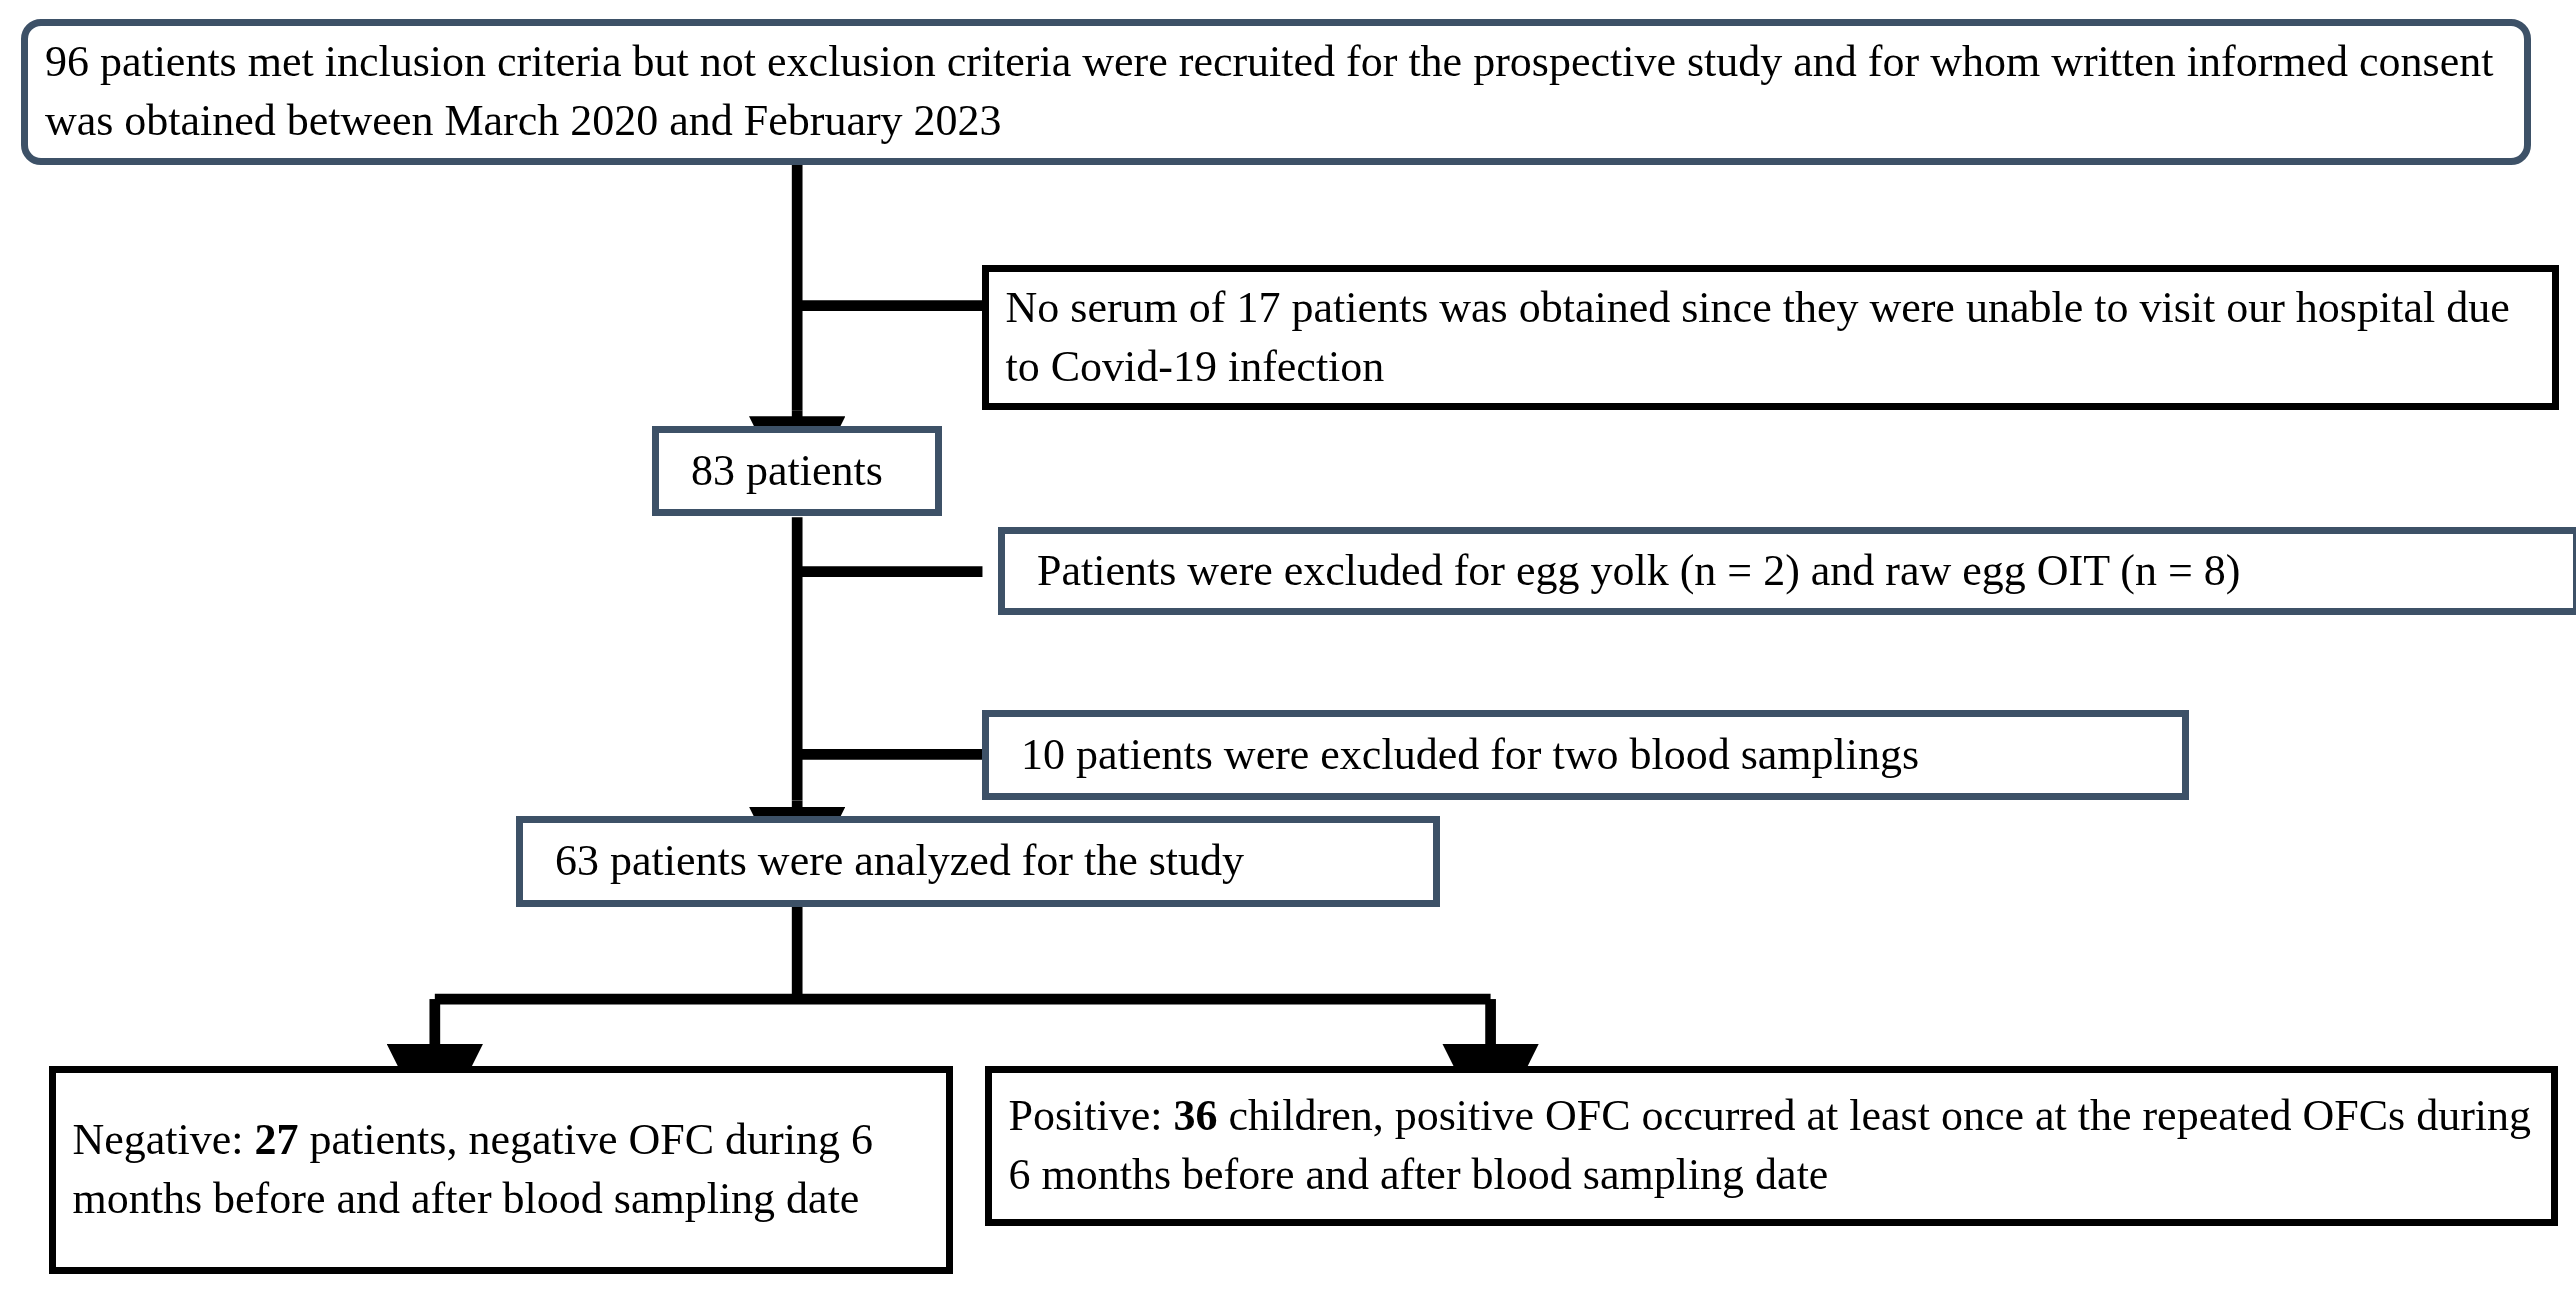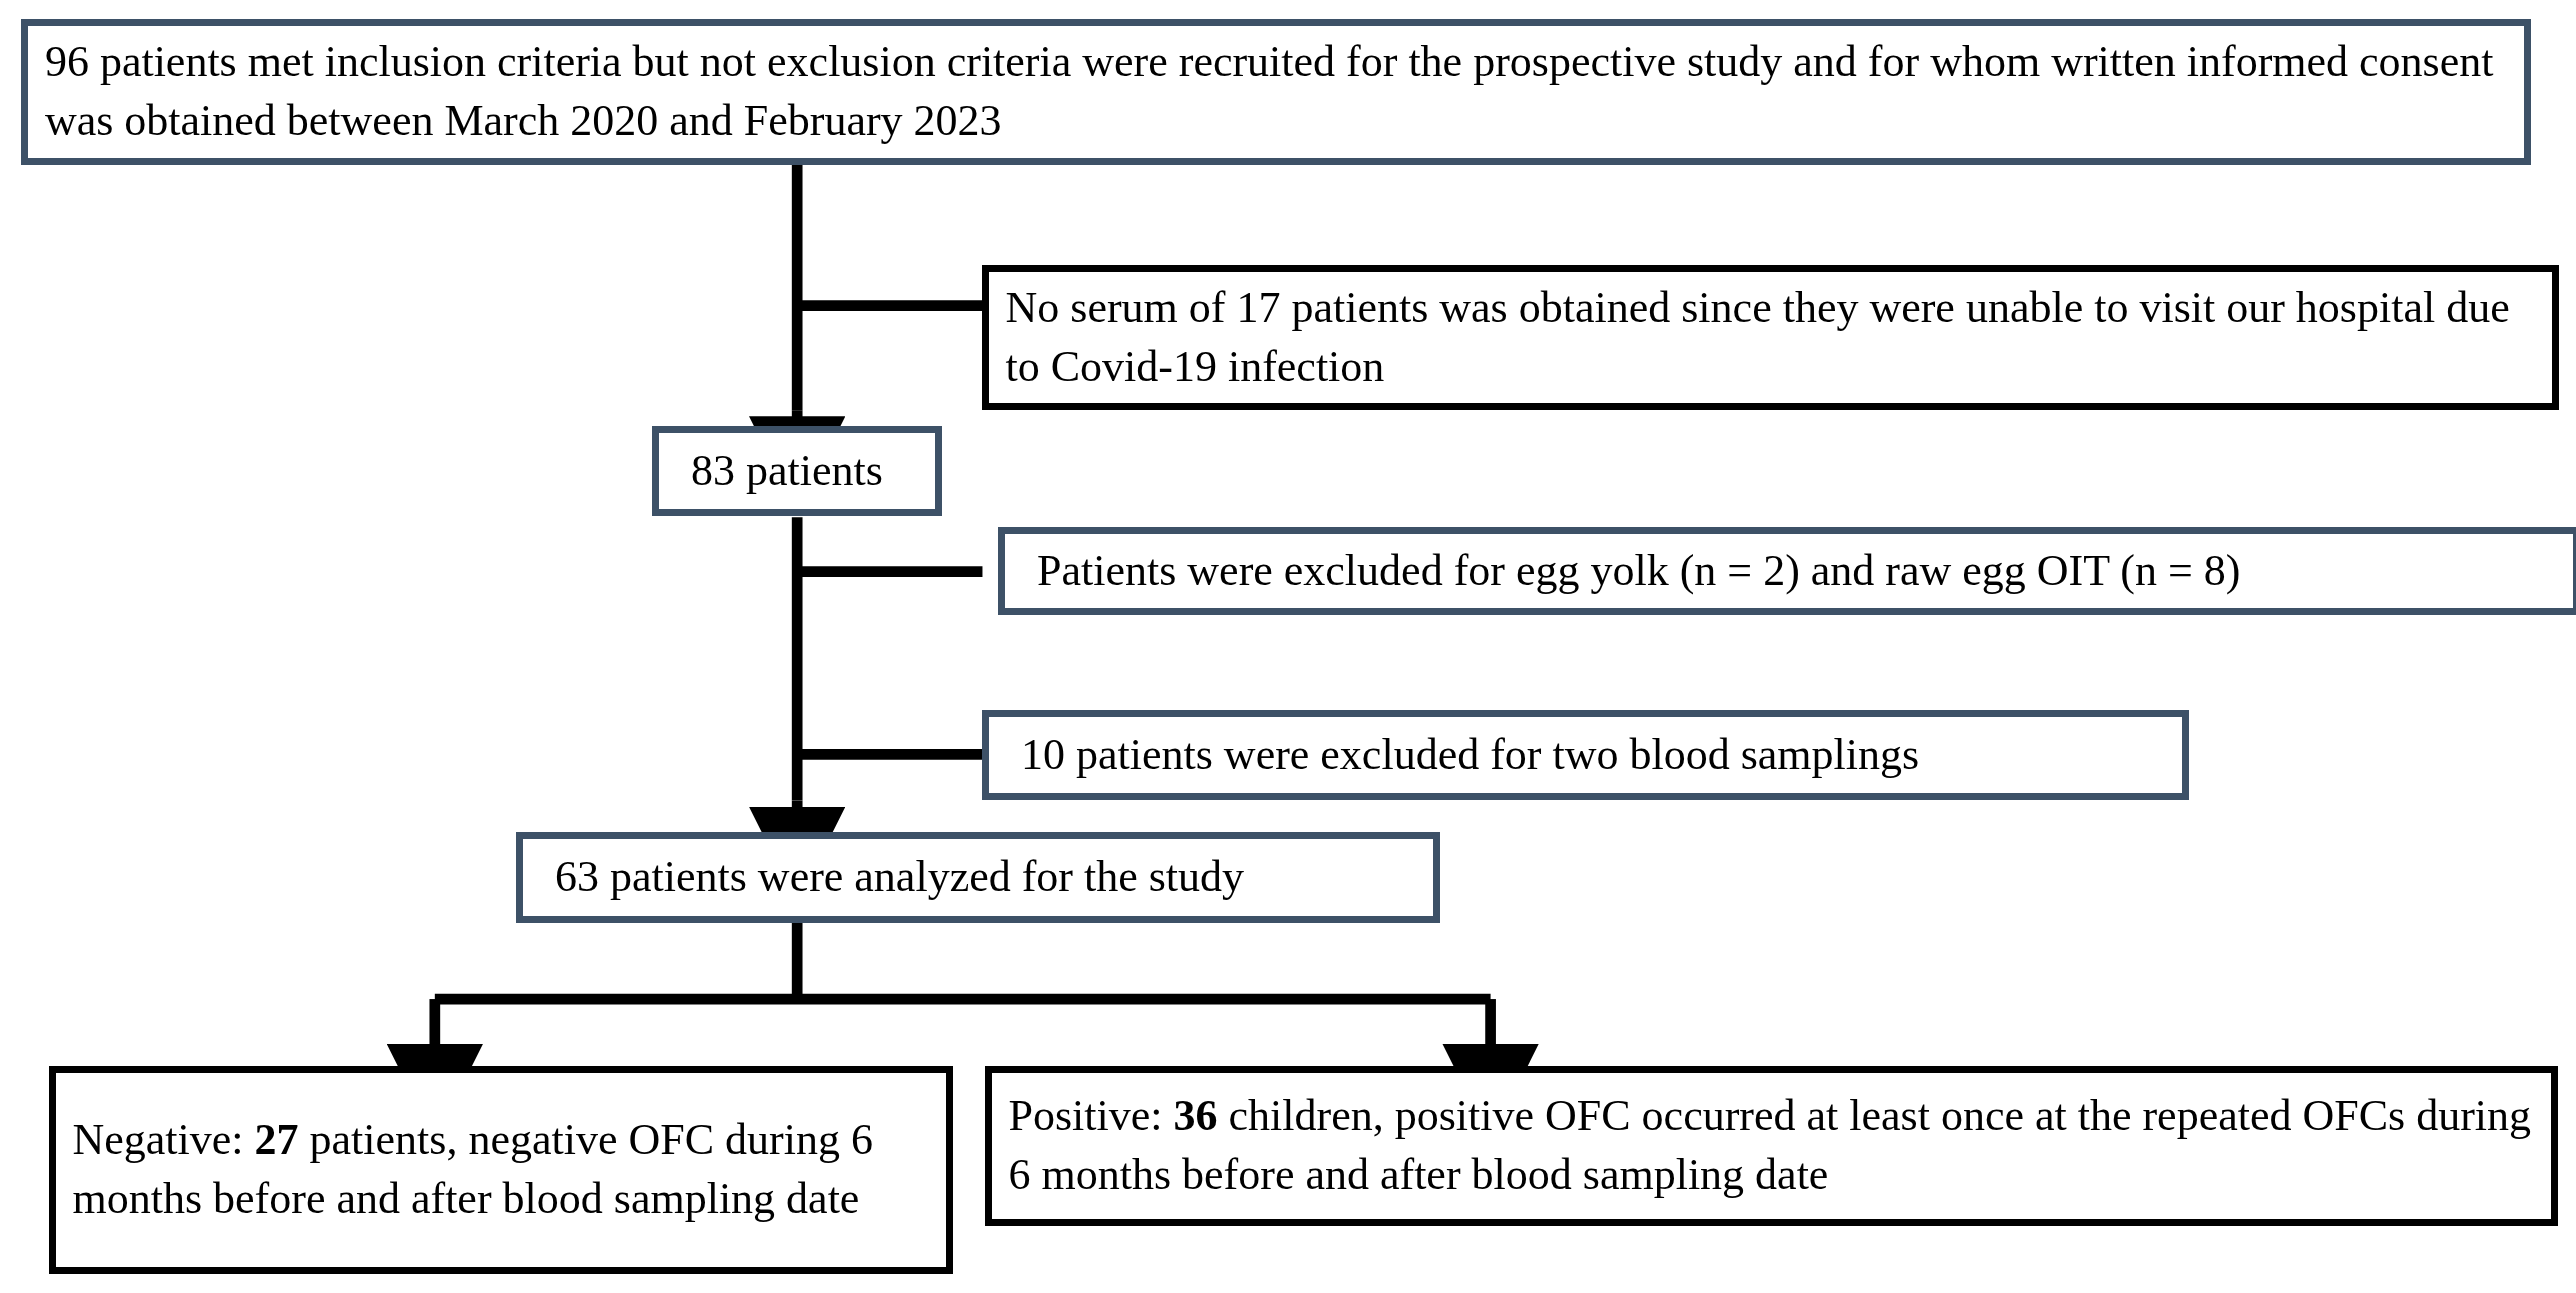--- a/index.html
+++ b/index.html
@@ -45,26 +45,26 @@
     border: 7.4px solid #3d5167;
   }
   .black-box {
     border: 7.4px solid #000000;
   }
   .pad-l { padding-left: 16.5px; padding-right: 13px; }
   .pad-s { padding-left: 32px; padding-right: 11.5px; }
   .b { font-weight: bold; }
 
   
-  #node-enrolled   { left: 21.4px;   top: 19px;   width: 2510px; height: 146px; }
+  #node-enrolled   { left: 21.4px;   top: 19px;   width: 2510px; height: 146px; border-radius: 20px; }
   #node-noserum    { left: 982px; top: 265px;  width: 1577px; height: 145px; }
   #node-83         { left: 652px;  top: 426px;  width: 290px;  height: 90px; }
   #node-eggyolk    { left: 998px; top: 527px;  width: 1582px; height: 88px; }
   #node-twoblood   { left: 982px; top: 710px;  width: 1207px; height: 90px; }
-  #node-63         { left: 516px;  top: 816px;  width: 924px; height: 91px; margin-top: 16px; }
+  #node-63         { left: 516px;  top: 816px;  width: 924px; height: 91px; }
   #node-negative   { left: 49px;   top: 1066px; width: 904px; height: 208px; }
   #node-positive   { left: 985px; top: 1066px; width: 1573px; height: 160px; }
 </style>
 </head>
 <body>
 
 <div id="canvas">
 
   <svg id="wires" viewBox="0 0 3128 1571" width="2576" height="1294" xmlns="http://www.w3.org/2000/svg">
     <defs>

